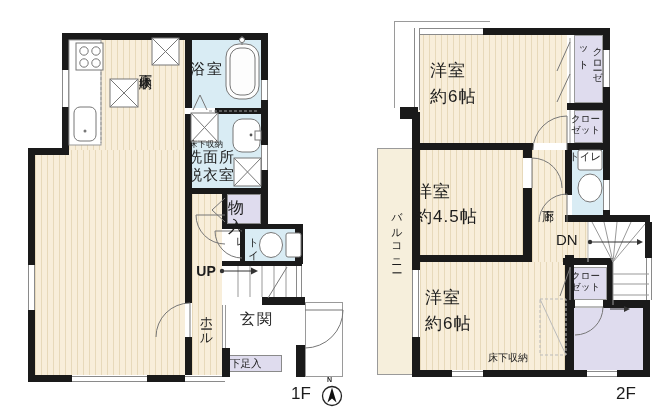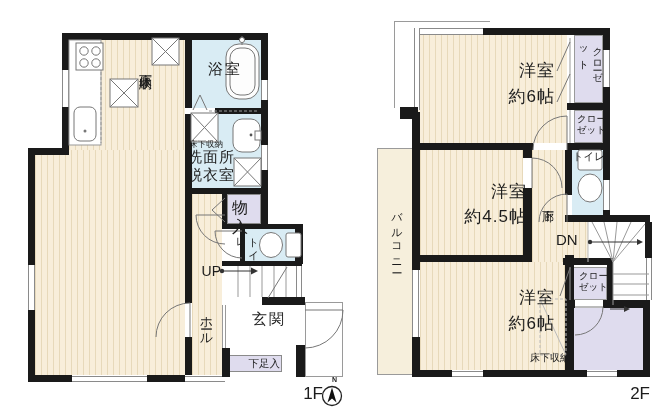--- a/index.html
+++ b/index.html
@@ -12,21 +12,21 @@
   #canvas *{position:absolute;box-sizing:border-box;}
   .fl{background:var(--floor);}
   .striped{background:repeating-linear-gradient(90deg,var(--stripe) 0 1px,var(--floor) 1px 6px);}
   .wet{background:var(--wet);}
   .cl{background:var(--closet);}
   .w{background:var(--wall);}
   .win{background:#fff;}
   .win.v{border-left:1px solid #8a8a8a;border-right:1px solid #8a8a8a;}
   .win.h{border-top:1px solid #8a8a8a;border-bottom:1px solid #8a8a8a;}
   .thin{border:1px solid #9a9a9a;background:transparent;}
-  .lbl{white-space:pre-line;text-align:right;line-height:1.18;letter-spacing:1px;}
+  .lbl{white-space:pre-line;text-align:left;line-height:1.18;letter-spacing:1px;}
   .vtext{writing-mode:vertical-rl;word-break:break-all;line-break:anywhere;text-align:start;}
   svg{overflow:visible;}
   .dec{stroke:#777;fill:none;stroke-width:1;}
 </style>
 </head>
 <body>
 
 <div id="canvas">
 
   <div class="fl striped" style="left:69px;top:40px;width:116px;height:110px;"></div>
@@ -240,21 +240,21 @@
     </g>
   </svg>
 
   <div class="lbl vtext" style="left:135px;top:64px;width:18px;height:70px;font-size:13px;">床下収納</div>
   <div class="lbl" style="left:190px;top:60px;width:52px;font-size:15px;letter-spacing:2px;">浴室</div>
   <div class="lbl" style="left:189px;top:139px;width:40px;font-size:8.5px;letter-spacing:0;text-align:left;">床下収納</div>
   <div class="lbl" style="left:187px;top:148px;width:62px;font-size:15px;text-align:left;letter-spacing:1px;">洗面所
 脱衣室</div>
   <div class="lbl" style="left:228px;top:199px;width:20px;font-size:16px;letter-spacing:0;">物入</div>
   <div class="lbl vtext" style="left:246px;top:230px;width:14px;height:32px;font-size:10.5px;">トイレ</div>
-  <div class="lbl" style="left:191px;top:263px;width:30px;font-size:14px;letter-spacing:0;text-align:right;">UP</div>
+  <div class="lbl" style="left:191px;top:263px;width:30px;font-size:14px;letter-spacing:0;text-align:center;font-weight:bold;">UP</div>
   <div class="lbl vtext" style="left:197px;top:307px;width:17px;height:60px;font-size:13px;">ホール</div>
   <div class="lbl" style="left:240px;top:310px;width:46px;font-size:15px;letter-spacing:2px;">玄関</div>
   <div class="lbl" style="left:230px;top:357px;width:50px;font-size:10.5px;letter-spacing:0;">下足入</div>
   <div class="lbl" style="left:291px;top:384px;width:32px;font-size:17px;letter-spacing:0;">1F</div>
   <div class="lbl" style="left:327px;top:376px;width:10px;font-size:7px;font-weight:bold;letter-spacing:0;">N</div>
 
   <div class="lbl" style="left:430px;top:58px;width:125px;font-size:17px;line-height:1.5;">洋室
 約6帖</div>
   <div class="lbl vtext" style="left:572px;top:40px;width:32px;height:46px;font-size:10px;line-height:14px;letter-spacing:1px;">クローゼット</div>
   <div class="lbl" style="left:571px;top:113px;width:35px;font-size:9.5px;letter-spacing:0;">クロー

